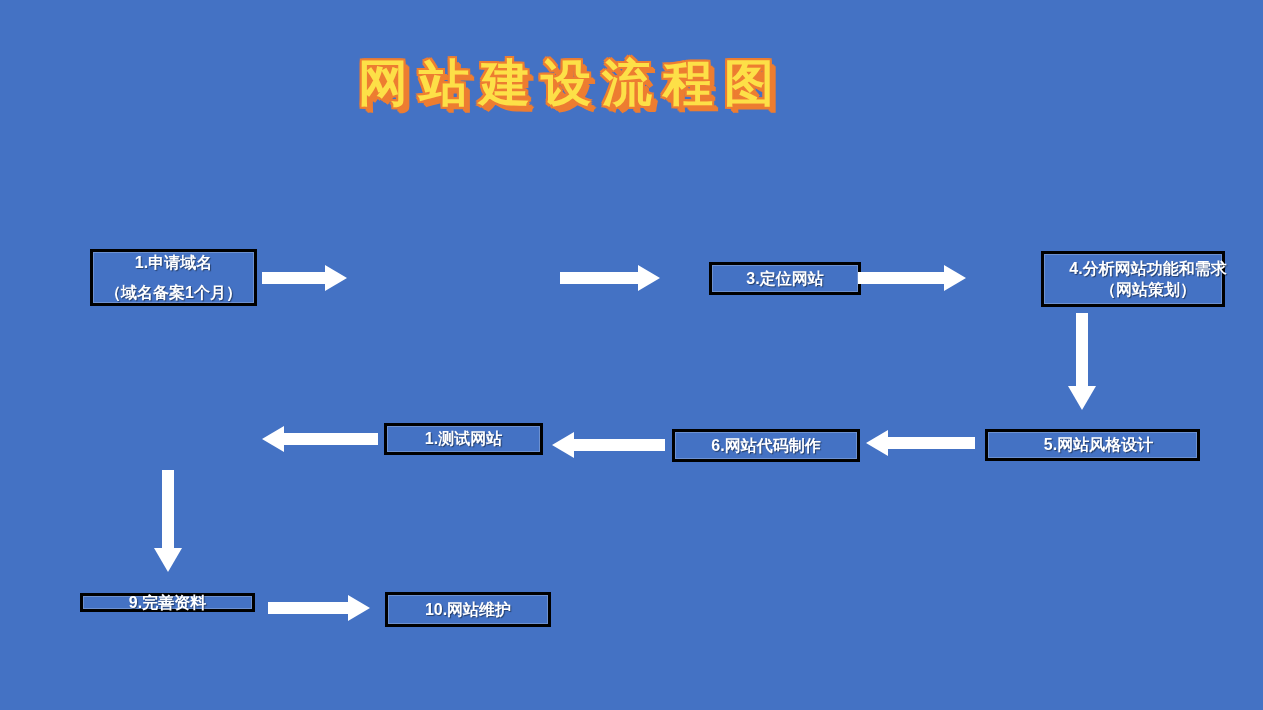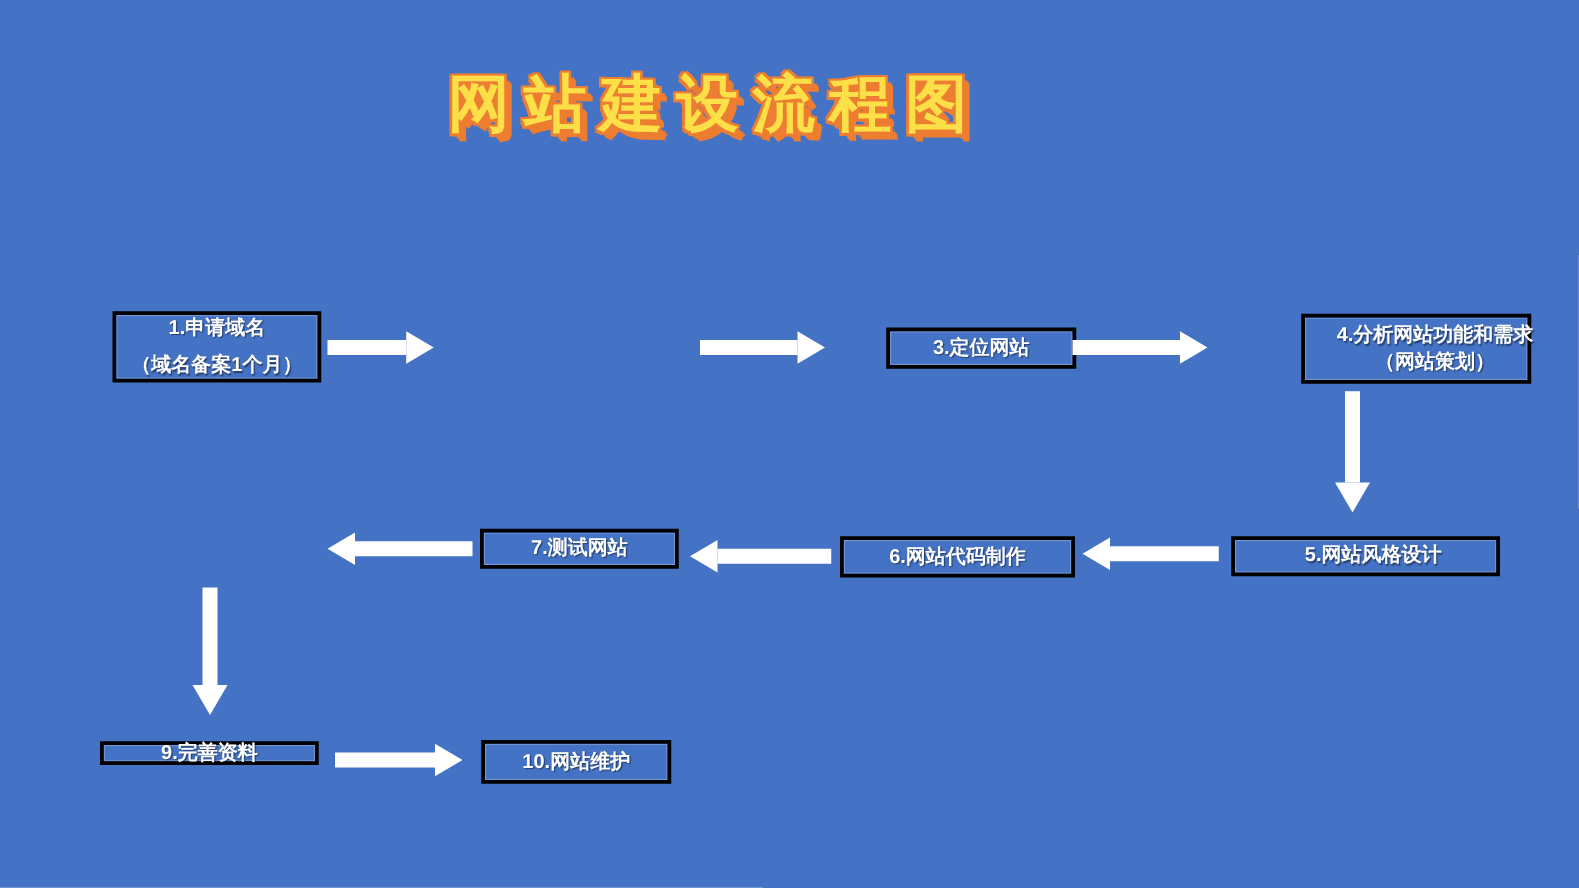--- a/index.html
+++ b/index.html
@@ -52,21 +52,21 @@
   }
   .box-1 {left:90px;  top:249px; width:167px; height:57px;justify-content:space-between;}
   .box-2 {left:362px; top:262px; width:191px; height:33px;}
   .box-3 {left:690px; top:262px; width:152px; height:33px;margin-left:19px;}
   .box-4 {left:1041px; top:251px; width:184px; height:56px;padding-left:30px;}
   .box-5 {left:985px; top:429px; width:215px; height:32px;padding-left:12px;}
   .box-6 {left:672px; top:429px; width:188px; height:33px;}
   .box-7 {left:384px; top:423px; width:159px; height:32px;}
   .box-8 {left:80px;  top:422px; width:177px; height:33px;}
   .box-9 {left:80px;  top:593px; width:175px; height:19px;}
-  .box-10{left:385px; top:592px; width:152px; height:35px;}
+  .box-10{left:385px; top:592px; width:166px; height:35px;}
   
   .arrow{position:absolute;display:flex;align-items:center;}
   .arrow .shaft{background:var(--arrow);}
   .arrow-right .shaft,
   .arrow-left  .shaft{height:12px;flex:1;}
   .arrow-right .head{
     width:0;height:0;
     border-top:13px solid transparent;
     border-bottom:13px solid transparent;
     border-left:22px solid var(--arrow);
@@ -149,21 +149,21 @@
   <div class="box box-6">
     <span class="line">6.网站代码制作</span>
   </div>
 
   <div class="arrow arrow-left a6">
     <div class="head"></div>
       <div class="shaft"></div>
   </div>
 
   <div class="box box-7">
-    <span class="line">7.测试网站</span>
+    <span class="line">1.测试网站</span>
   </div>
 
   <div class="arrow arrow-left a7">
     <div class="head"></div>
       <div class="shaft"></div>
   </div>
 
 
   <div class="arrow arrow-down a8">
     <div class="shaft"></div>

